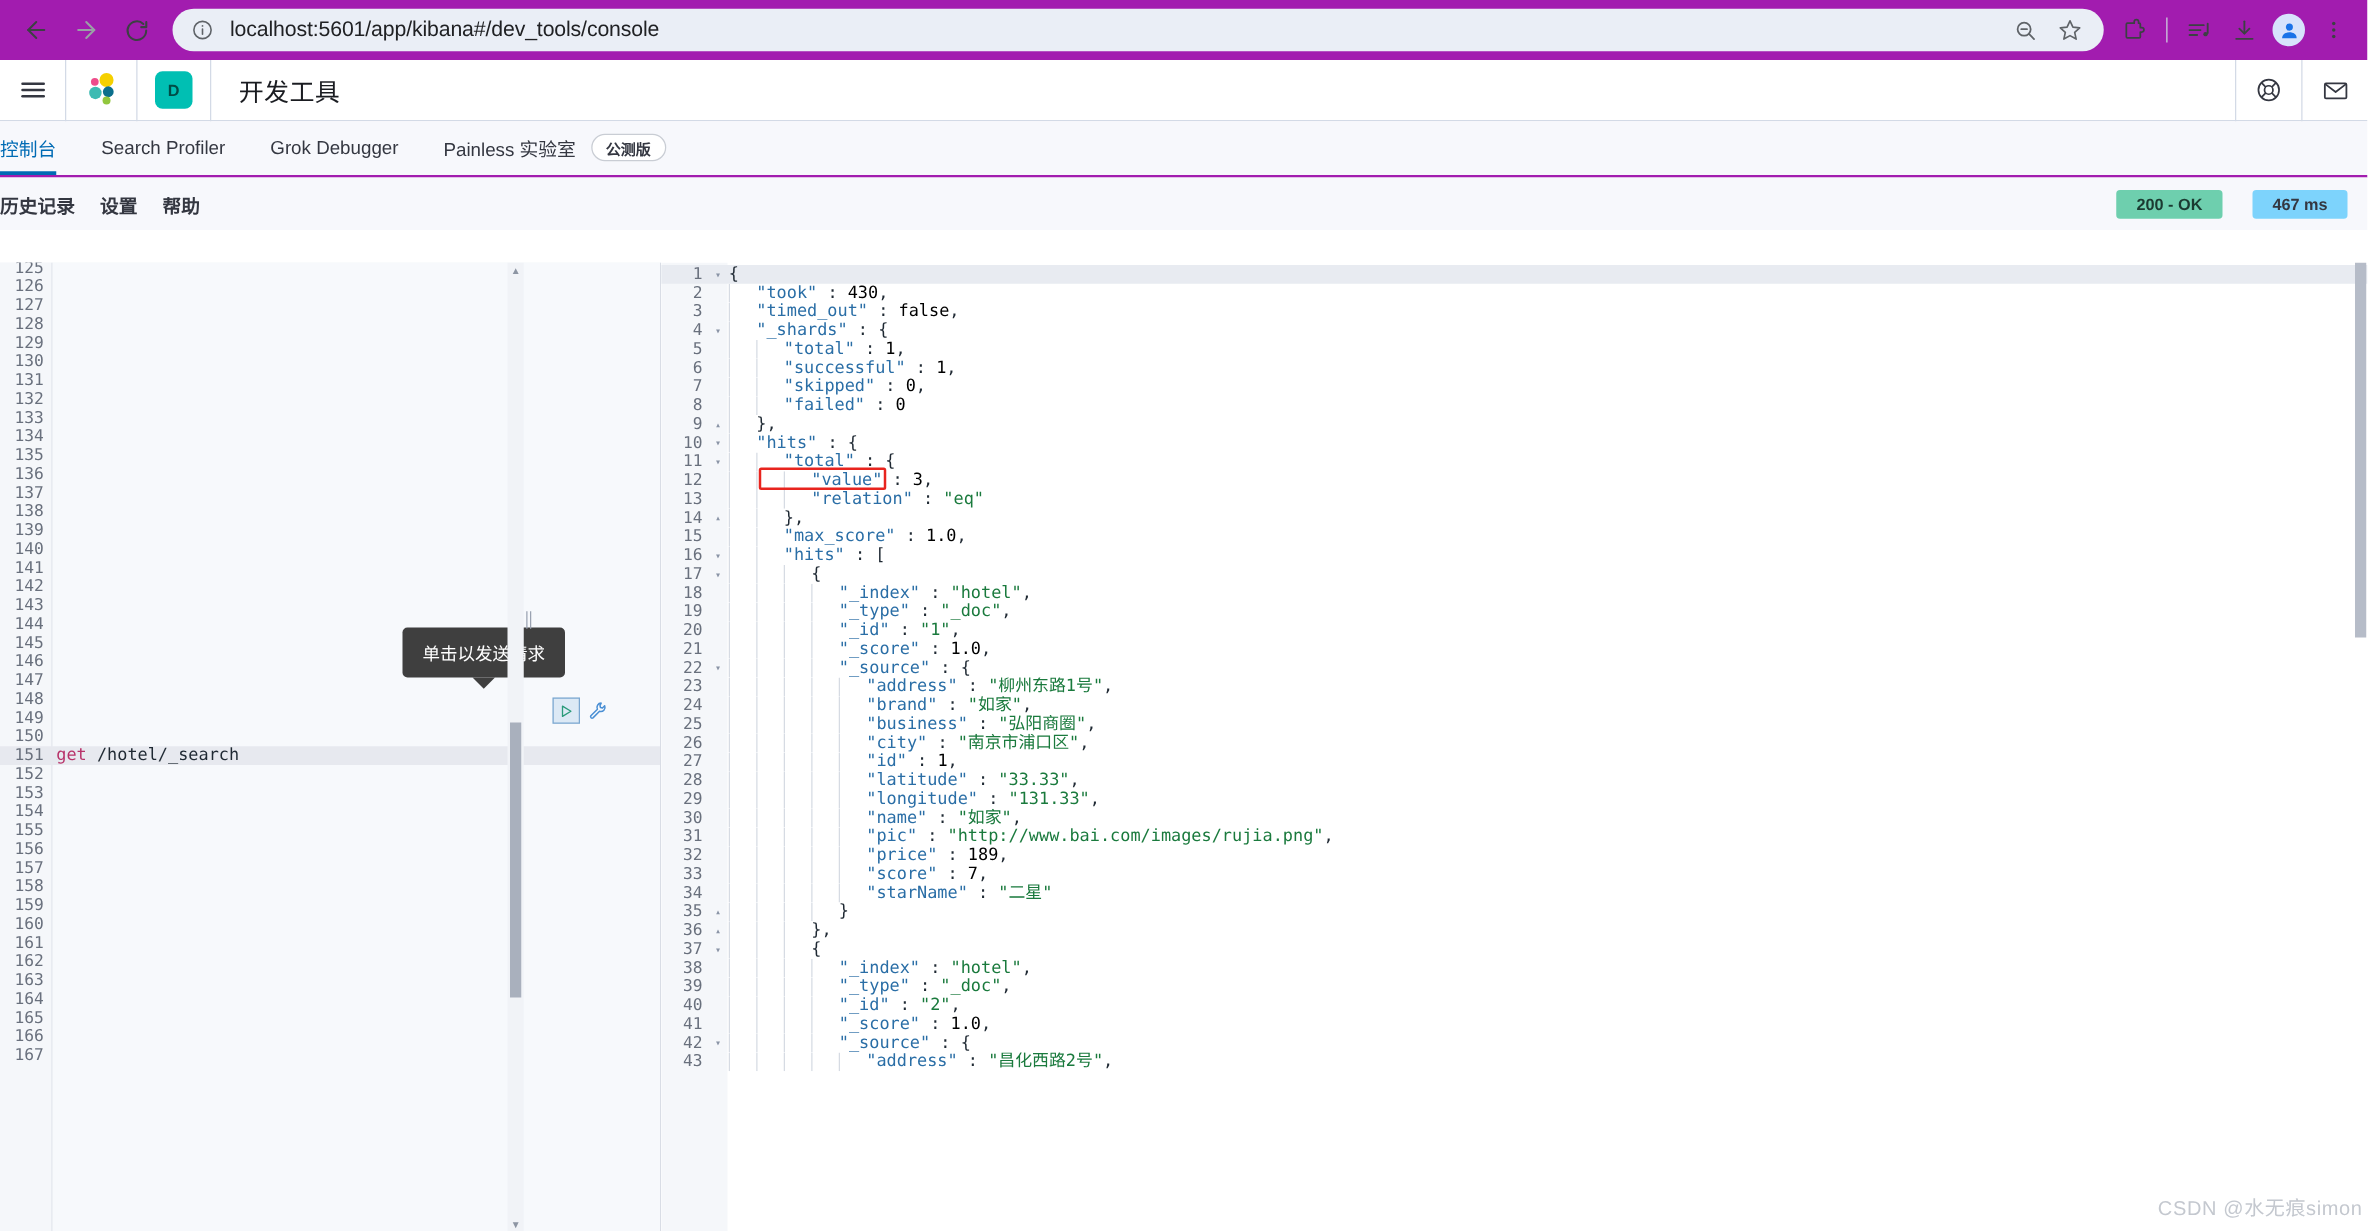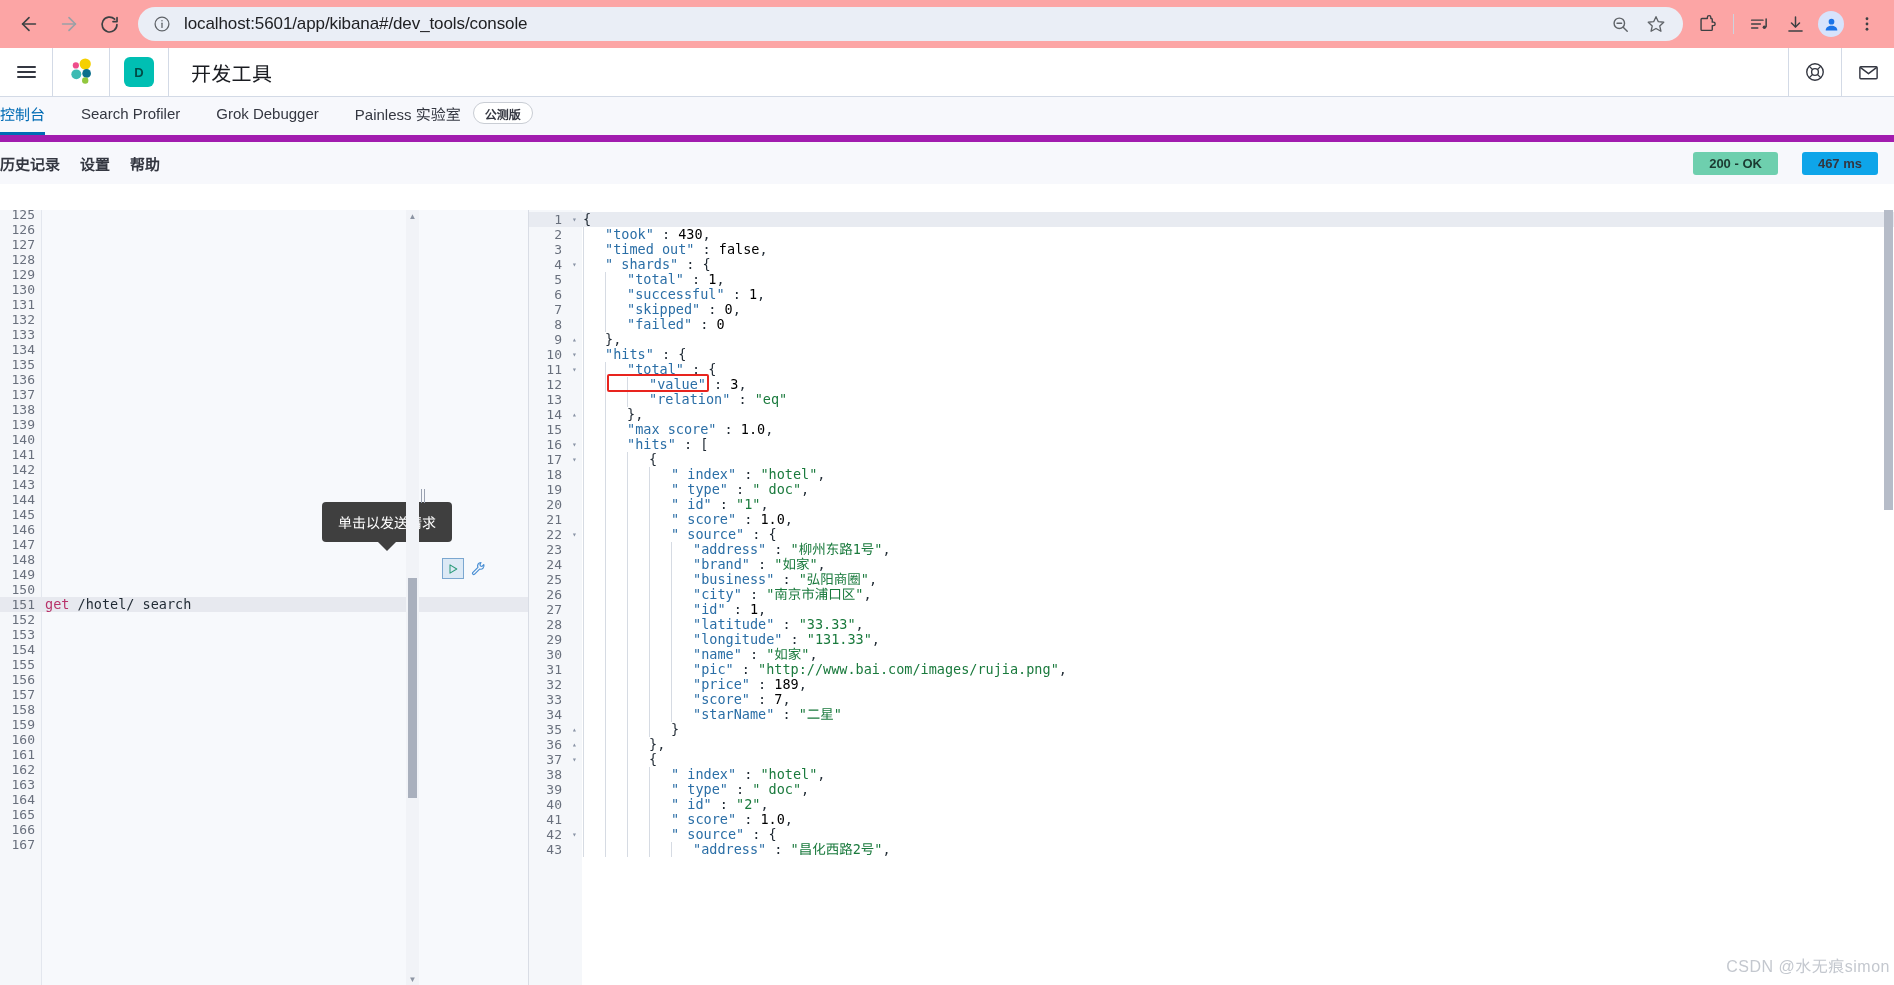--- a/index.html
+++ b/index.html
@@ -8,21 +8,21 @@
     margin: 0; padding: 0;
     width: 1894px; height: 985px;
     overflow: hidden;
     background: #ffffff;
     font-family: "Liberation Sans", "DejaVu Sans", sans-serif;
   }
 
   
   .browser-bar {
     height: 48px;
-    background: #fca5a5;
+    background: #a21caf;
     display: flex;
     align-items: center;
     padding: 0 10px;
     gap: 2px;
     position: relative;
   }
   .nav-btn {
     width: 38px; height: 38px;
     display: flex; align-items: center; justify-content: center;
     border-radius: 50%;
@@ -156,21 +156,21 @@
     cursor: pointer;
   }
 
   
   .kb-tabs {
     height: 45px;
     background: #f7f8fc;
     display: flex;
     align-items: flex-end;
     padding-left: 0px;
-    border-bottom: 7px solid #a21caf;
+    border-bottom: 2px solid #a21caf;
   }
   .kb-tab {
     height: 44px;
     display: flex;
     align-items: center;
     padding: 0 18px;
     font-size: 15px;
     color: #343741;
     position: relative;
     cursor: pointer;
@@ -225,21 +225,21 @@
   }
   .status-ok {
     background: #6ecfae;
     color: #1b3a31;
     font-size: 13px;
     padding: 4px 16px;
     border-radius: 3px;
     white-space: nowrap;
   }
   .status-ms {
-    background: #0ea5e9;
+    background: #7dd3fc;
     color: #343741;
     font-size: 13px;
     padding: 4px 16px;
     border-radius: 3px;
     white-space: nowrap;
   }
 
   
   .console-body {
     position: absolute;

